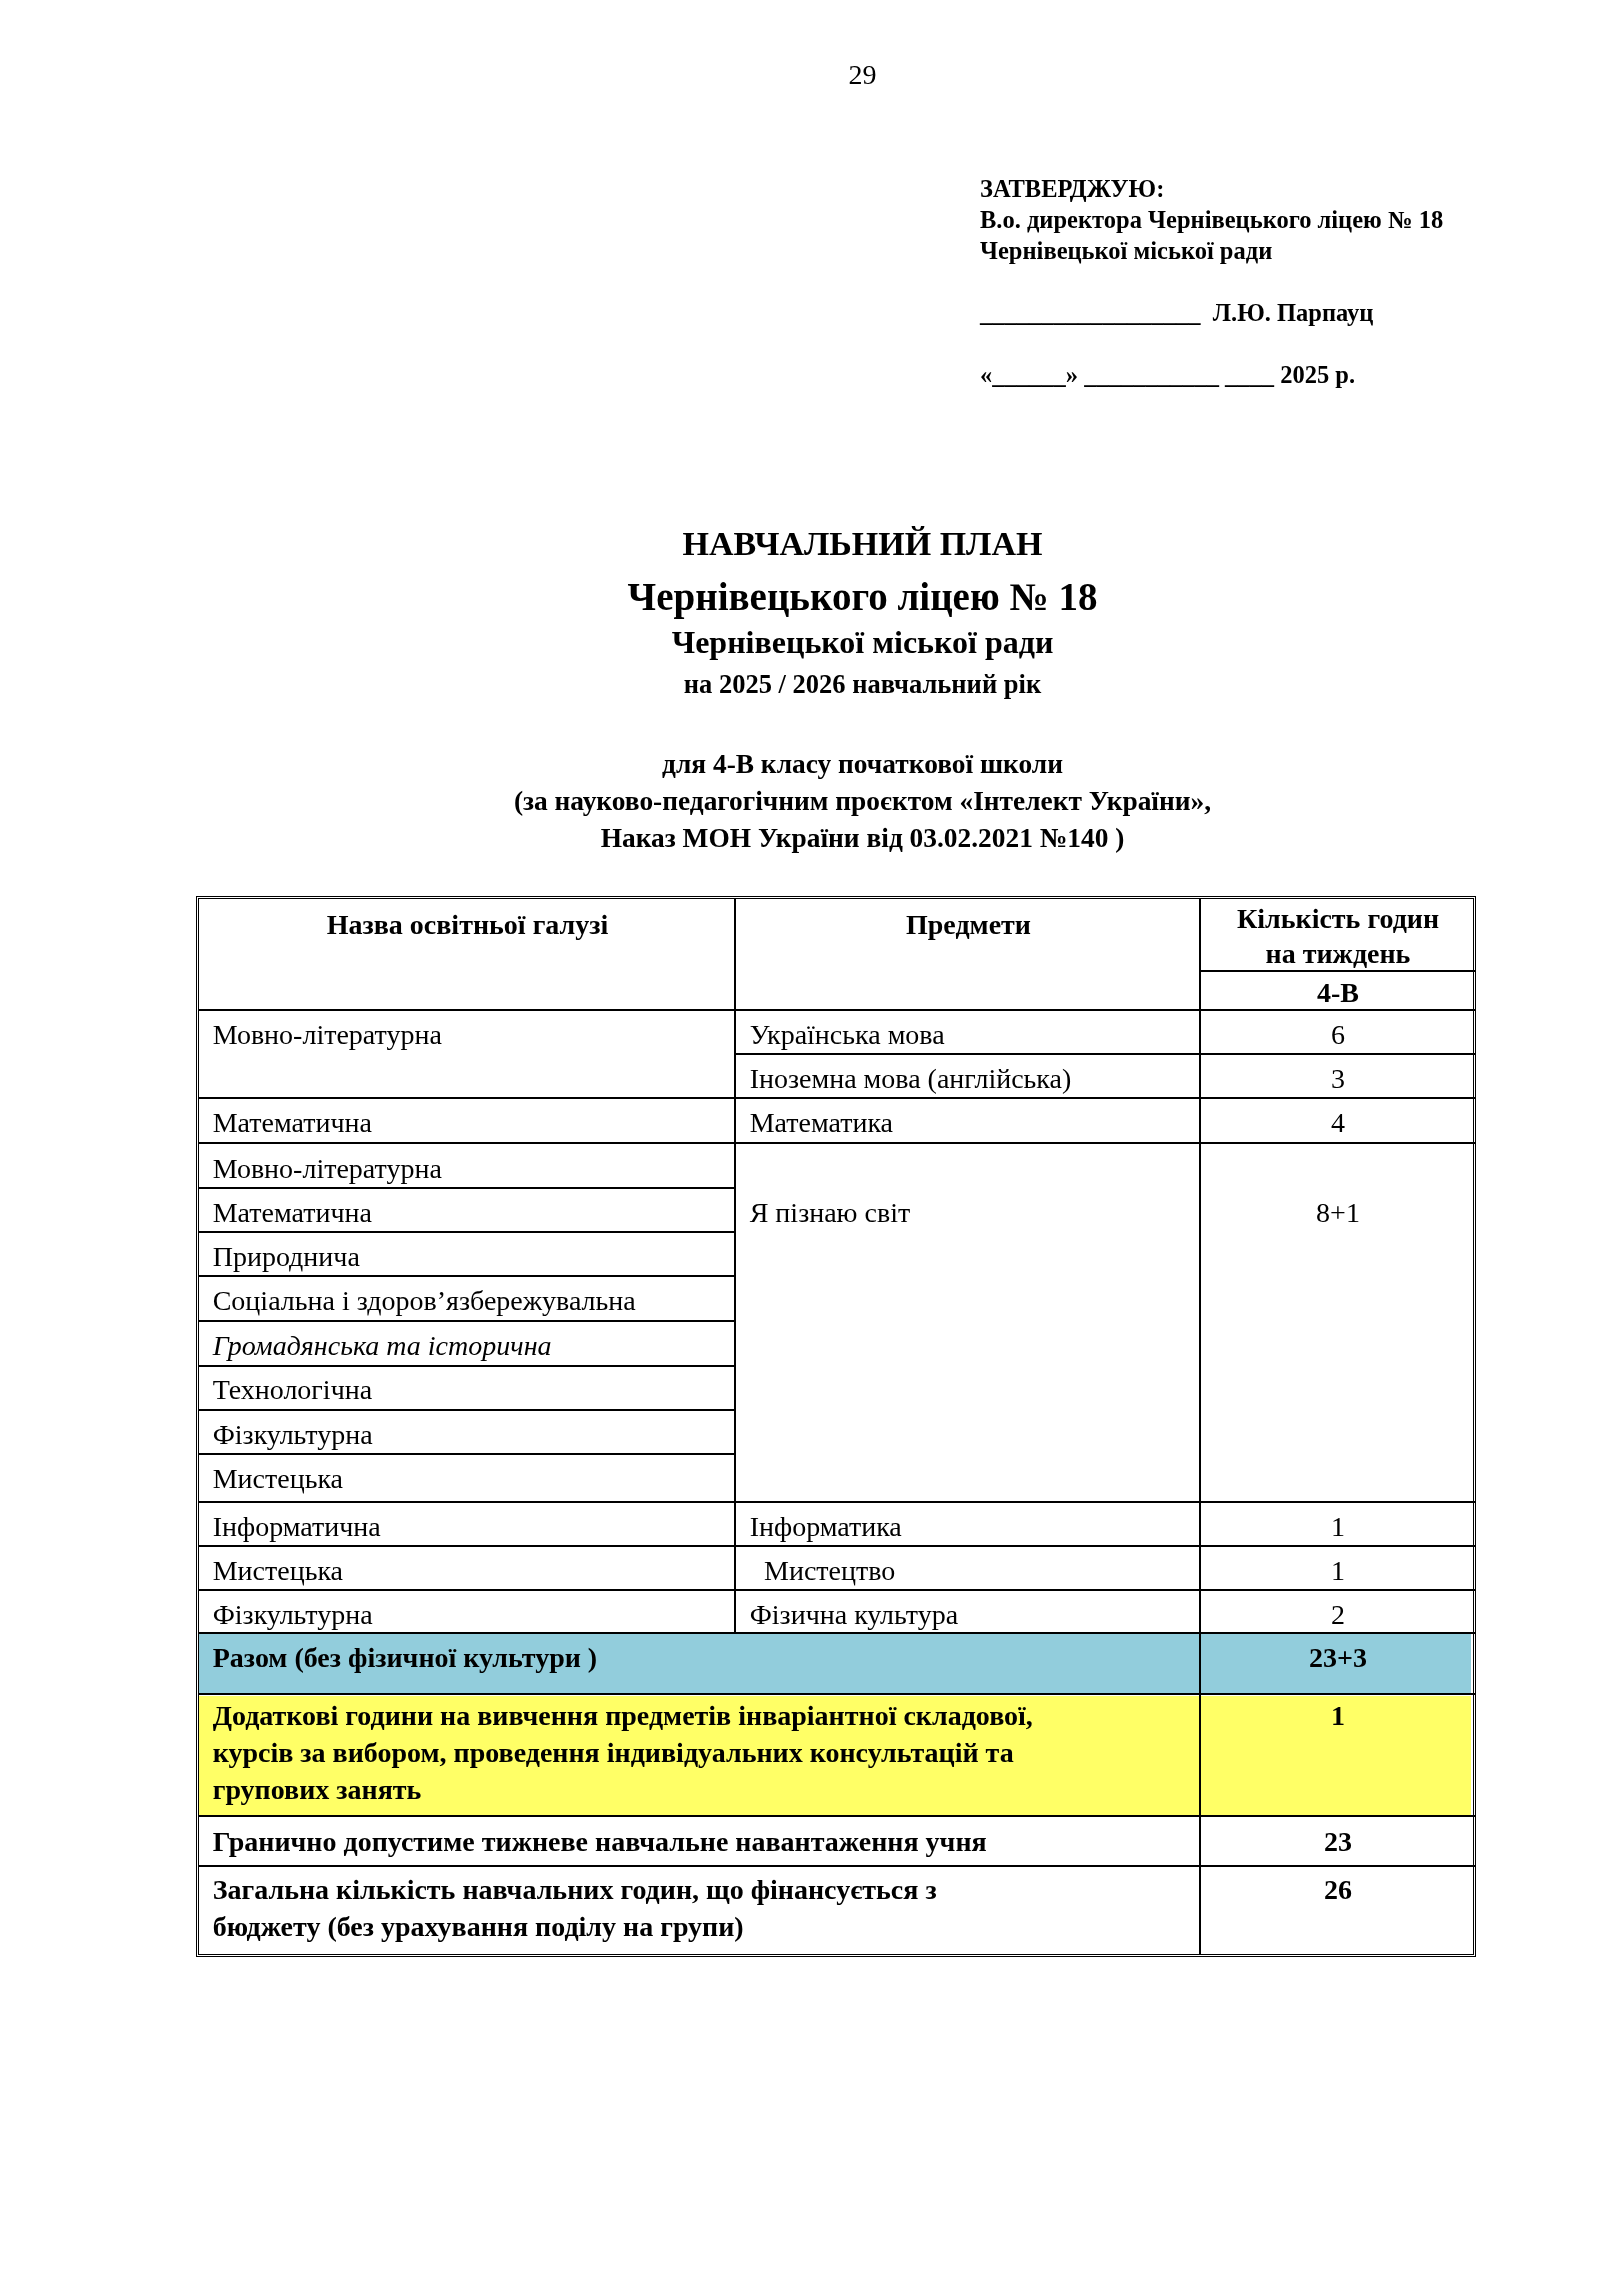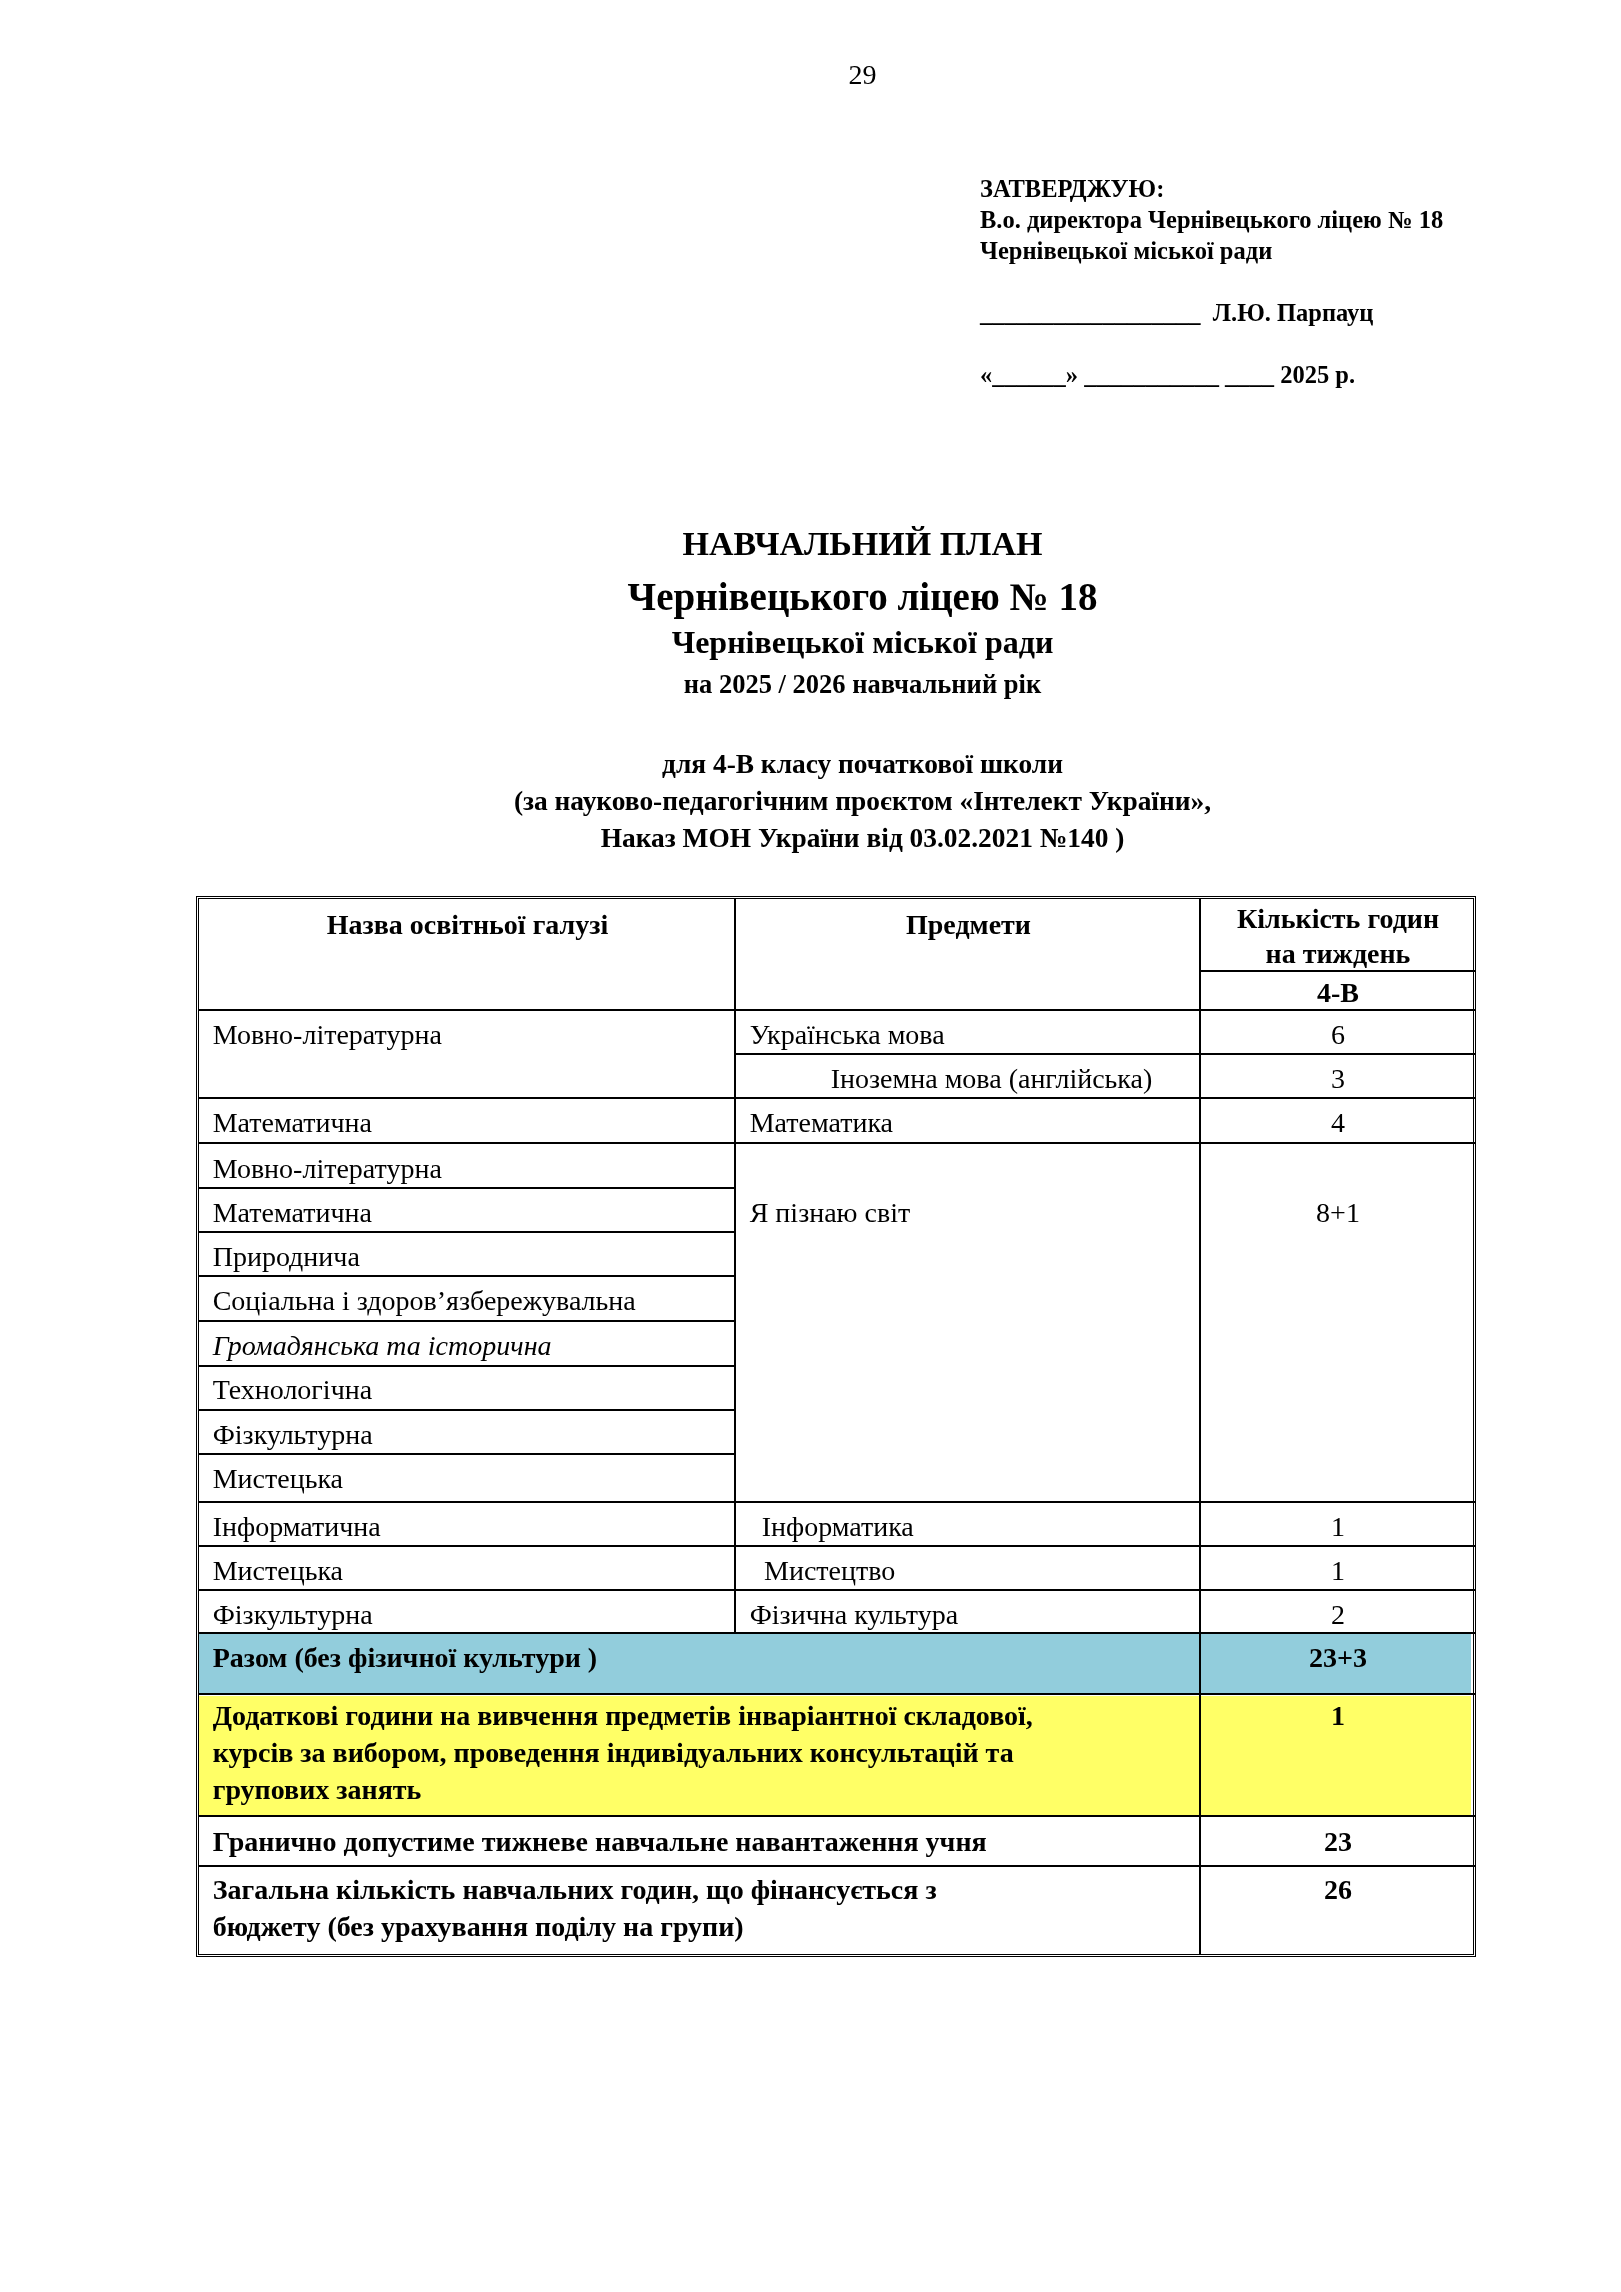--- a/index.html
+++ b/index.html
@@ -60,40 +60,40 @@
   <div class="cell bold center" style="left:1002px; top:2px; width:274px; line-height:35px;">
     <div>Кількість годин</div>
     <div>на тиждень</div>
   </div>
   <div class="cell bold center" style="left:1002px; top:74px; width:274px; line-height:39px;">4-В</div>
 
   <div class="cell" style="left:0; top:114px; width:537px;">Мовно-літературна</div>
   <div class="cell" style="left:537px; top:114px; width:465px;">Українська мова</div>
   <div class="cell center" style="left:1002px; top:114px; width:274px;">6</div>
 
-  <div class="cell" style="left:537px; top:158px; width:511px;text-align:center;">Іноземна мова (англійська)</div>
+  <div class="cell" style="left:537px; top:158px; width:511px;">Іноземна мова (англійська)</div>
   <div class="cell center" style="left:1002px; top:158px; width:274px;">3</div>
 
   <div class="cell" style="left:0; top:202px; width:537px;">Математична</div>
   <div class="cell" style="left:537px; top:202px; width:478px;">Математика</div>
   <div class="cell center" style="left:1002px; top:202px; width:274px;">4</div>
 
   <div class="cell" style="left:0; top:248px; width:537px;">Мовно-літературна</div>
   <div class="cell" style="left:0; top:292px; width:537px;">Математична</div>
   <div class="cell" style="left:0; top:336px; width:537px;">Природнича</div>
   <div class="cell" style="left:0; top:380px; width:537px;">Соціальна і здоров’язбережувальна</div>
   <div class="cell" style="left:0; top:425px; width:537px;font-style:italic;">Громадянська та історична</div>
   <div class="cell" style="left:0; top:469px; width:537px;">Технологічна</div>
   <div class="cell" style="left:0; top:514px; width:537px;">Фізкультурна</div>
   <div class="cell" style="left:0; top:558px; width:537px;">Мистецька</div>
   <div class="cell" style="left:537px; top:292px; width:465px;">Я пізнаю світ</div>
   <div class="cell center" style="left:1002px; top:292px; width:274px;">8+1</div>
 
   <div class="cell" style="left:0; top:606px; width:537px;">Інформатична</div>
-  <div class="cell" style="left:549px; top:606px; width:541px;">Інформатика</div>
+  <div class="cell" style="left:537px; top:606px; width:541px;">Інформатика</div>
   <div class="cell center" style="left:1002px; top:606px; width:274px;">1</div>
 
   <div class="cell" style="left:0; top:650px; width:537px;">Мистецька</div>
   <div class="cell" style="left:537px; top:650px; width:465px;padding-left:28px;">Мистецтво</div>
   <div class="cell center" style="left:1002px; top:650px; width:274px;">1</div>
 
   <div class="cell" style="left:0; top:694px; width:537px;">Фізкультурна</div>
   <div class="cell" style="left:537px; top:694px; width:465px;">Фізична культура</div>
   <div class="cell center" style="left:1002px; top:694px; width:274px;">2</div>
 

